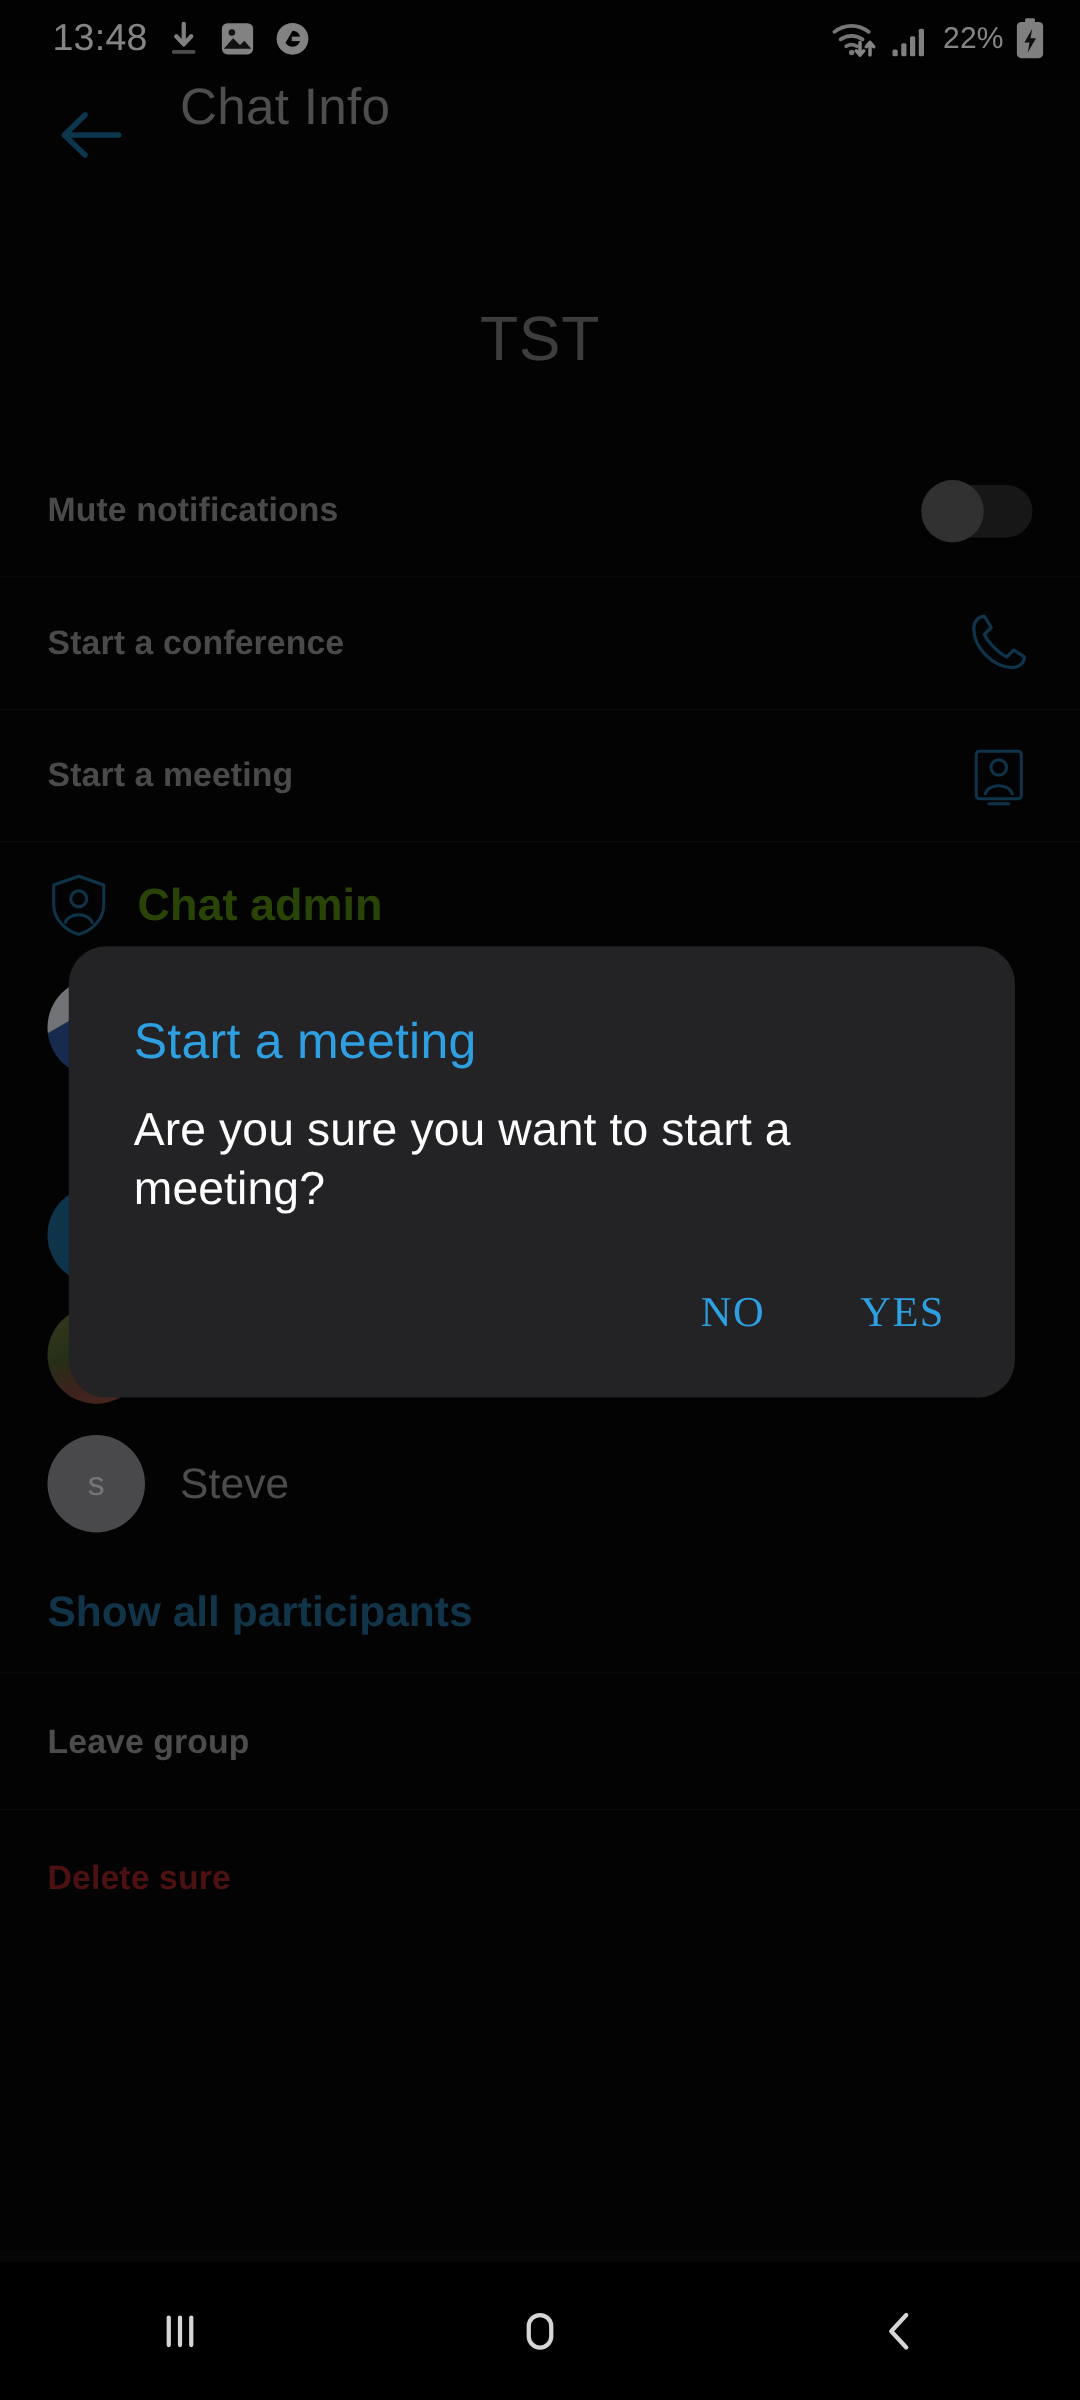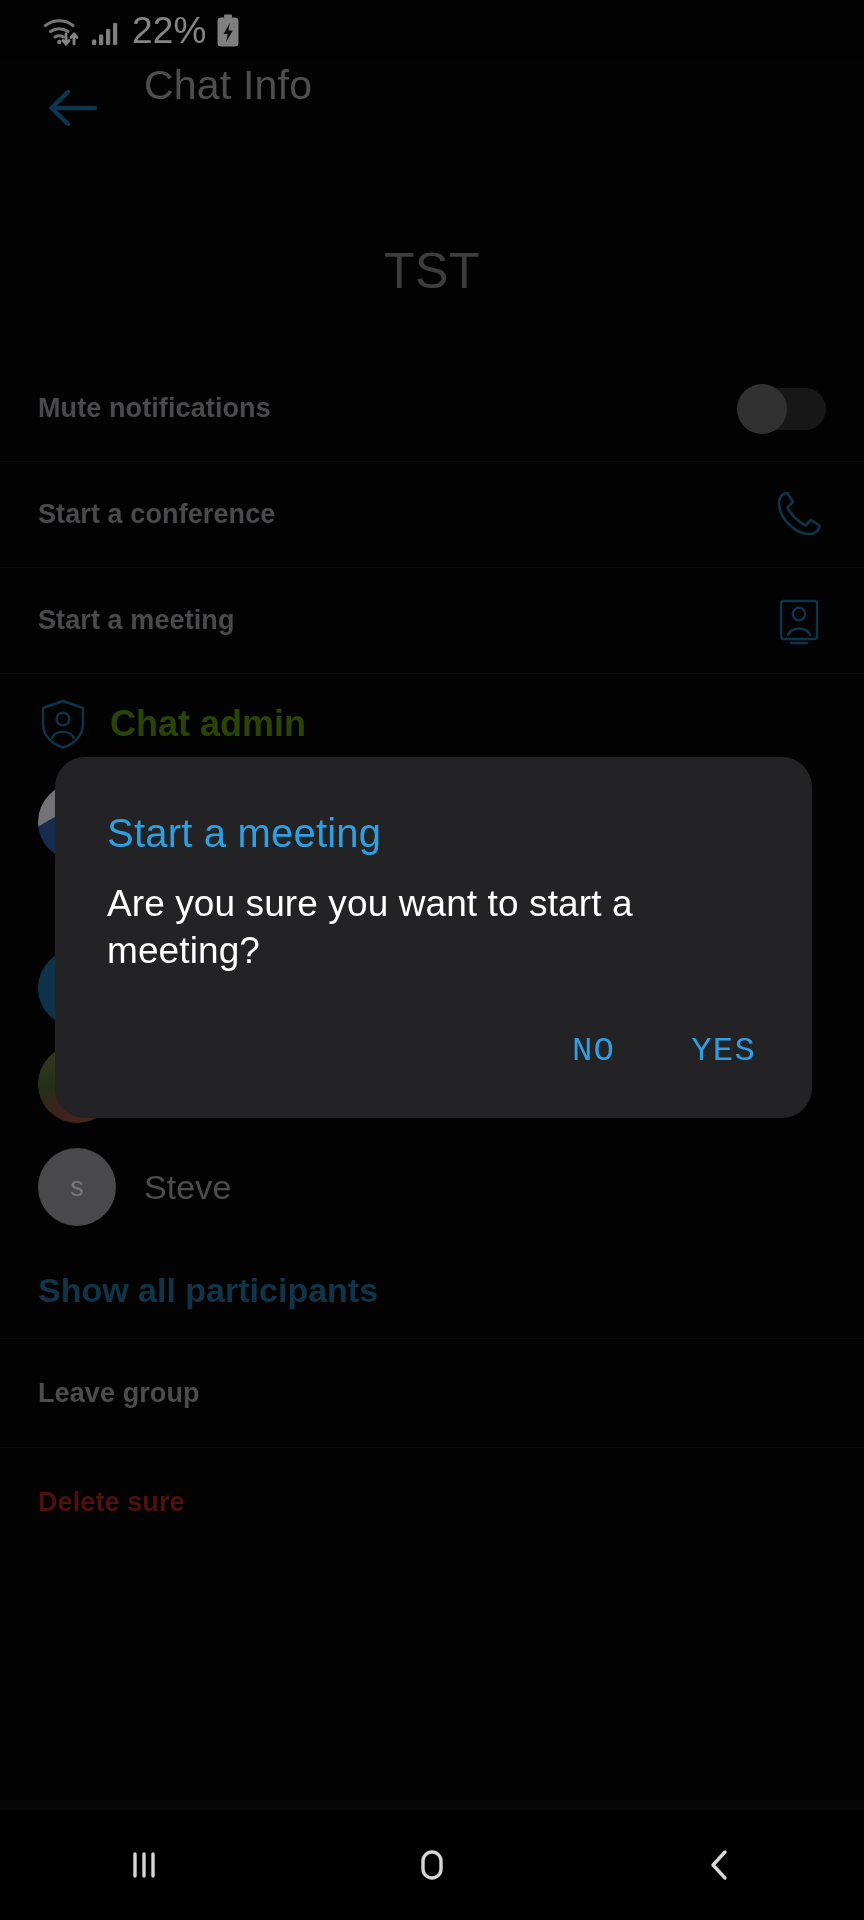--- a/index.html
+++ b/index.html
@@ -51,21 +51,21 @@
     letter-spacing: 0.2px;
     font-family: "Liberation Sans", sans-serif;
   }
   .sb-right {
     display: flex;
     align-items: center;
     gap: 9px;
   }
   .sb-battery-text {
     color: #f2f2f2;
-    font-size: 37px;
+    font-size: 24px;
     letter-spacing: 0.2px;
     margin-left: 2px;
   }
   .sb-ico { display: flex; align-items: center; }
 
   
   #app-bar {
     position: absolute;
     top: 62px; left: 4px;
     width: 864px;
@@ -262,21 +262,21 @@
     gap: 40px;
   }
   .dlg-btn {
     font-size: 34px;
     color: #2e9fe0;
     letter-spacing: 1.2px;
     padding: 8px 18px;
     cursor: pointer;
     background: none;
     border: none;
-    font-family: Liberation Mono, monospace;
+    font-family: Liberation Serif, serif;
   }
 
   
   #nav-bar {
     position: absolute;
     left: 0;
     top: 1810px;
     width: 864px;
     height: 110px;
     background: #000;
@@ -293,20 +293,43 @@
     justify-content: center;
     cursor: pointer;
   }
 </style>
 </head>
 <body>
 
 <div id="phone">
 
   <div id="status-bar">
+    <div class="sb-left">
+      <span class="sb-clock">13:48</span>
+      <span class="sb-ico">
+        <svg width="26" height="28" viewBox="0 0 26 28">
+            <path d="M13 2 L13 17" stroke="#e8e8e8" stroke-width="3.4" stroke-linecap="round"></path>
+            <path d="M7 12 L13 18.5 L19 12" fill="none" stroke="#e8e8e8" stroke-width="3.4" stroke-linecap="round" stroke-linejoin="round"></path>
+            <path d="M5 24.5 L21 24.5" stroke="#8b8b8b" stroke-width="3" stroke-linecap="round"></path>
+          </svg>
+      </span>
+      <span class="sb-ico">
+        <svg width="28" height="28" viewBox="0 0 28 28">
+            <rect x="1.5" y="1.5" width="25" height="25" rx="4.5" fill="#ededed"></rect>
+            <circle cx="9.5" cy="9" r="2.6" fill="#222"></circle>
+            <path d="M3 22 L10.5 13.5 L16 19 L19.5 15.5 L25 22 Z" fill="#222"></path>
+          </svg>
+      </span>
+      <span class="sb-ico">
+        <svg width="28" height="28" viewBox="0 0 28 28">
+            <path d="M14 1.3 A12.7 12.7 0 1 0 14 26.7 A12.7 12.7 0 1 0 14 1.3 Z M14 7.6 A6.4 6.4 0 1 1 8.4 17.2" fill="#ededed"></path>
+            <rect x="13.4" y="12.3" width="12" height="3.6" fill="#ededed"></rect>
+          </svg>
+      </span>
+    </div>
     <div class="sb-right">
       <span class="sb-ico">
         <svg width="40" height="32" viewBox="0 0 40 32">
           <path d="M3.5 10.5 A22 22 0 0 1 31 10.5" fill="none" stroke="#d8d8d8" stroke-width="3" stroke-linecap="round"></path>
           <path d="M8.5 16.5 A15 15 0 0 1 26 16.5" fill="none" stroke="#d8d8d8" stroke-width="3" stroke-linecap="round"></path>
           <path d="M13 22 A8.3 8.3 0 0 1 21.5 22" fill="none" stroke="#d8d8d8" stroke-width="3" stroke-linecap="round"></path>
           <circle cx="17.3" cy="27" r="2.2" fill="#d8d8d8"></circle>
           <path d="M24 19 L24 29 M21 25.6 L24 29.2 L27 25.6" fill="none" stroke="#f2f2f2" stroke-width="2.8" stroke-linecap="round" stroke-linejoin="round"></path>
           <path d="M32 29 L32 19 M29 22.4 L32 18.8 L35 22.4" fill="none" stroke="#f2f2f2" stroke-width="2.8" stroke-linecap="round" stroke-linejoin="round"></path>
         </svg>

